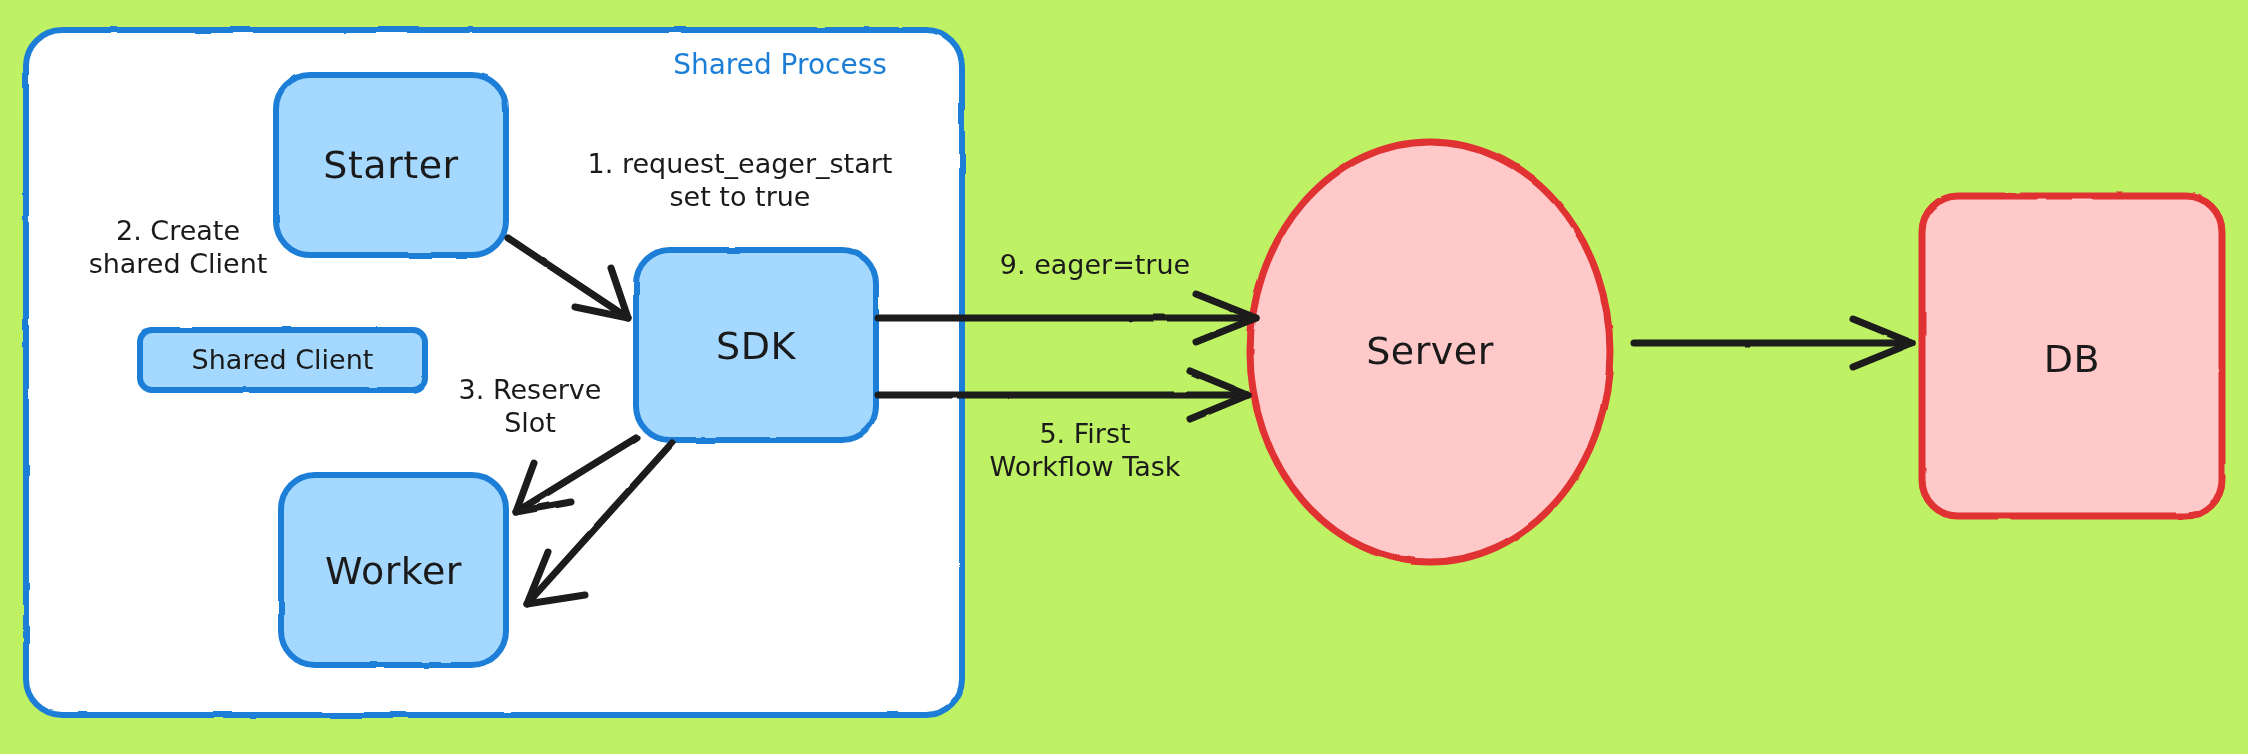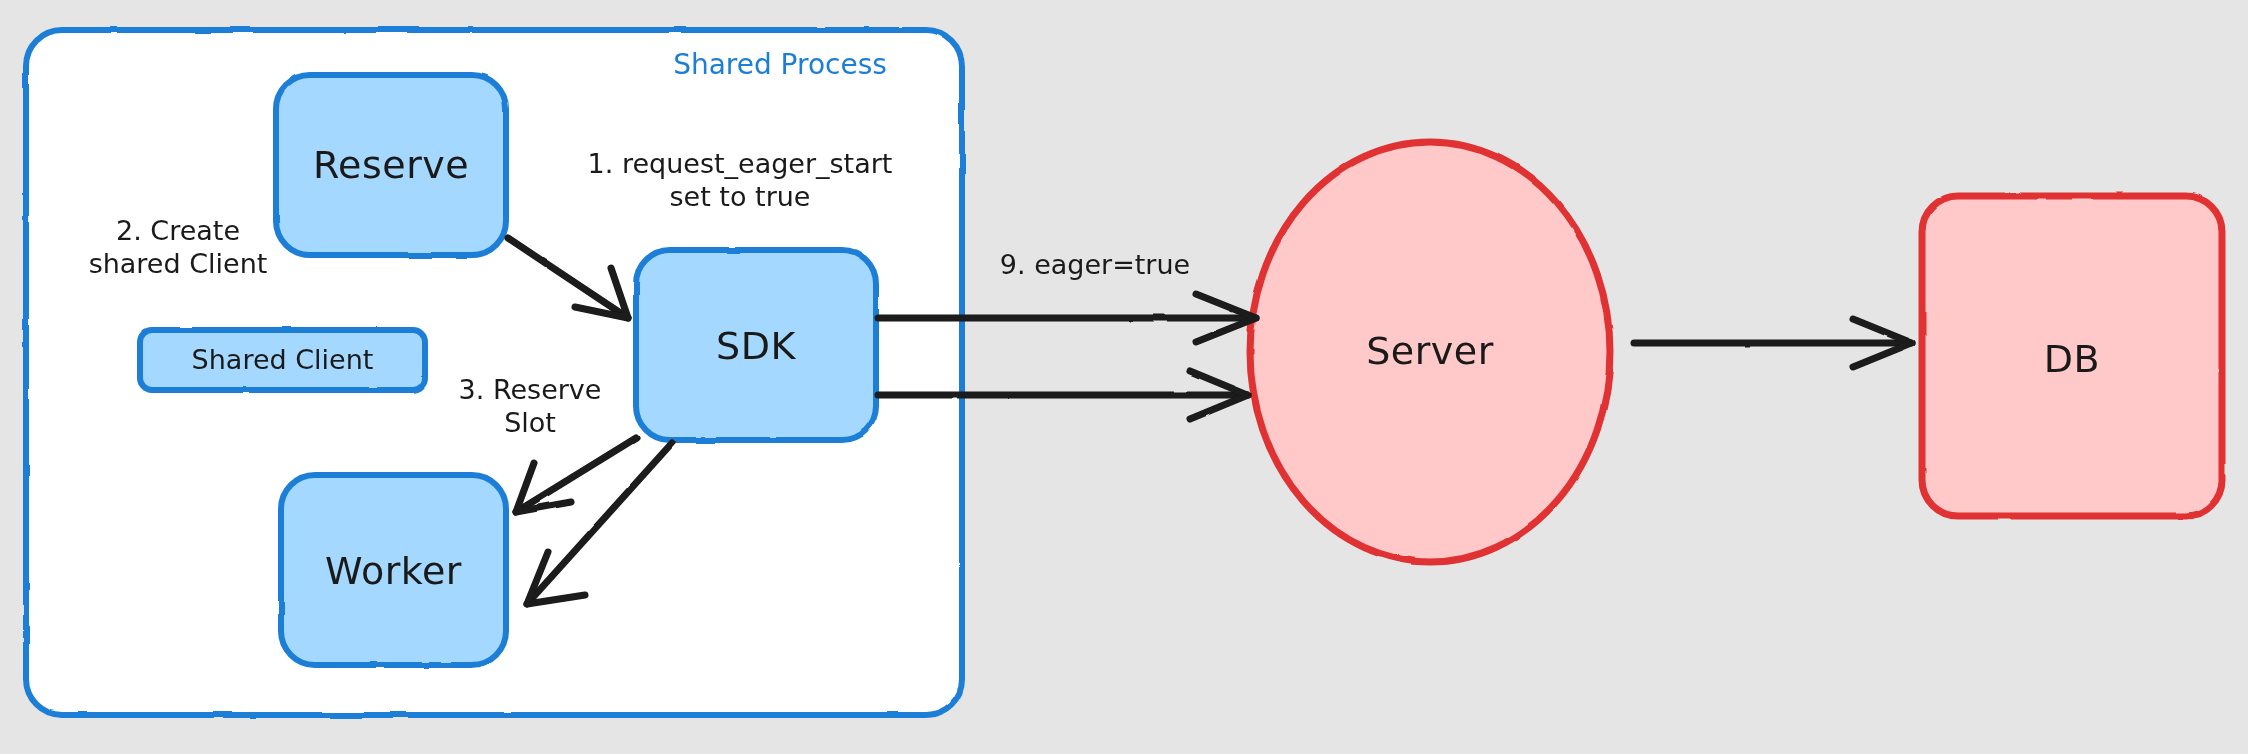--- a/index.html
+++ b/index.html
@@ -7,21 +7,21 @@
     padding: 0;
     background: #ffffff;
   }
   body {
     font-family: "DejaVu Sans", sans-serif;
   }
   #canvas {
     position: relative;
     width: 2248px;
     height: 754px;
-    background: #e5e5e5;
+    background: #bef264;
     overflow: hidden;
   }
   svg.diagram {
     position: absolute;
     left: 0;
     top: 0;
     width: 2248px;
     height: 754px;
   }
   .lbl {
@@ -126,21 +126,21 @@
     </g>
 
     <g filter="url(#rough2)">
       <path d="M 1634 343 L 1912 343" stroke="#1a1a1a" stroke-width="7" fill="none" stroke-linecap="round"></path>
       <path d="M 1912 343 L 1853 319 M 1912 343 L 1853 367" stroke="#1a1a1a" stroke-width="7" fill="none" stroke-linecap="round"></path>
     </g>
   </svg>
 
   <div class="lbl container-label" style="left:620px; top:48px; width:320px;">Shared Process</div>
 
-  <div class="lbl node-label" style="left:276px; top:142px; width:230px;">Reserve</div>
+  <div class="lbl node-label" style="left:276px; top:142px; width:230px;">Starter</div>
 
   <div class="lbl node-label-sm" style="left:140px; top:344px; width:285px;">Shared Client</div>
 
   <div class="lbl node-label" style="left:636px; top:323px; width:240px;">SDK</div>
 
   <div class="lbl node-label" style="left:281px; top:548px; width:225px;">Worker</div>
 
   <div class="lbl node-label" style="left:1310px; top:328px; width:240px;">Server</div>
 
   <div class="lbl node-label" style="left:1922px; top:336px; width:300px;">DB</div>
@@ -150,15 +150,17 @@
 
   <div class="lbl edge-label" style="left:530px; top:148px; width:420px;">1. request_eager_start
 set to true</div>
 
   <div class="lbl edge-label" style="left:430px; top:374px; width:200px;">3. Reserve
 Slot</div>
 
   <div class="lbl edge-label" style="left:965px; top:249px; width:260px;">9. eager=true</div>
 
 
+  <div class="lbl edge-label" style="left:950px; top:418px; width:270px;">5. First
+Workflow Task</div>
 
 
 </div>
 
 </body></html>

